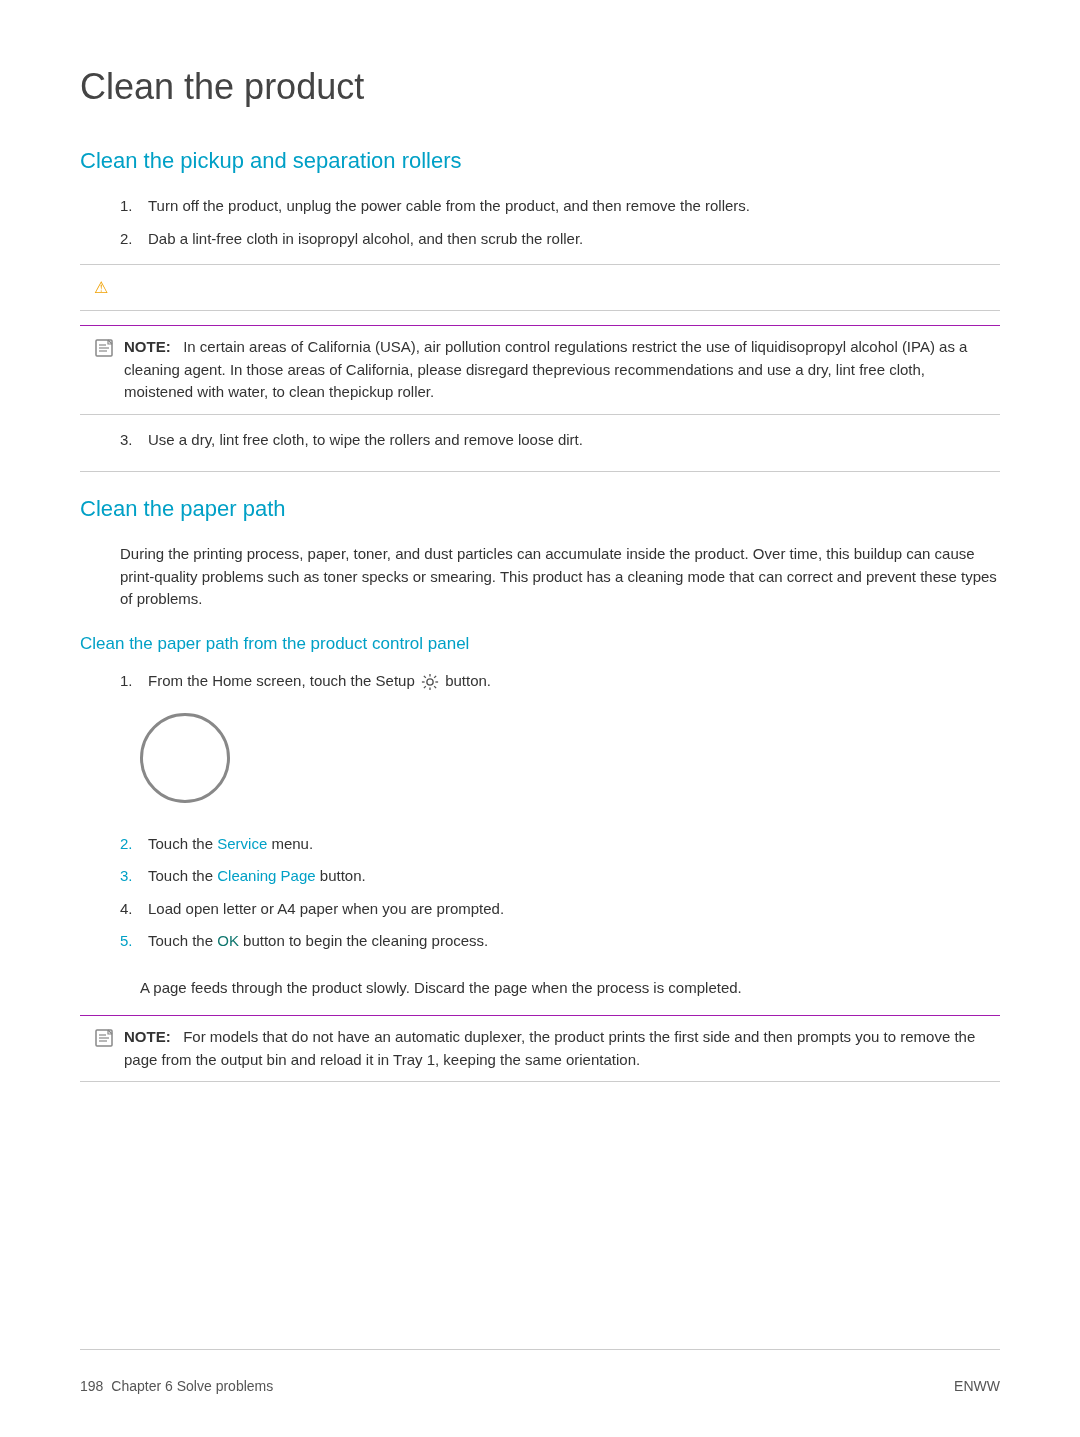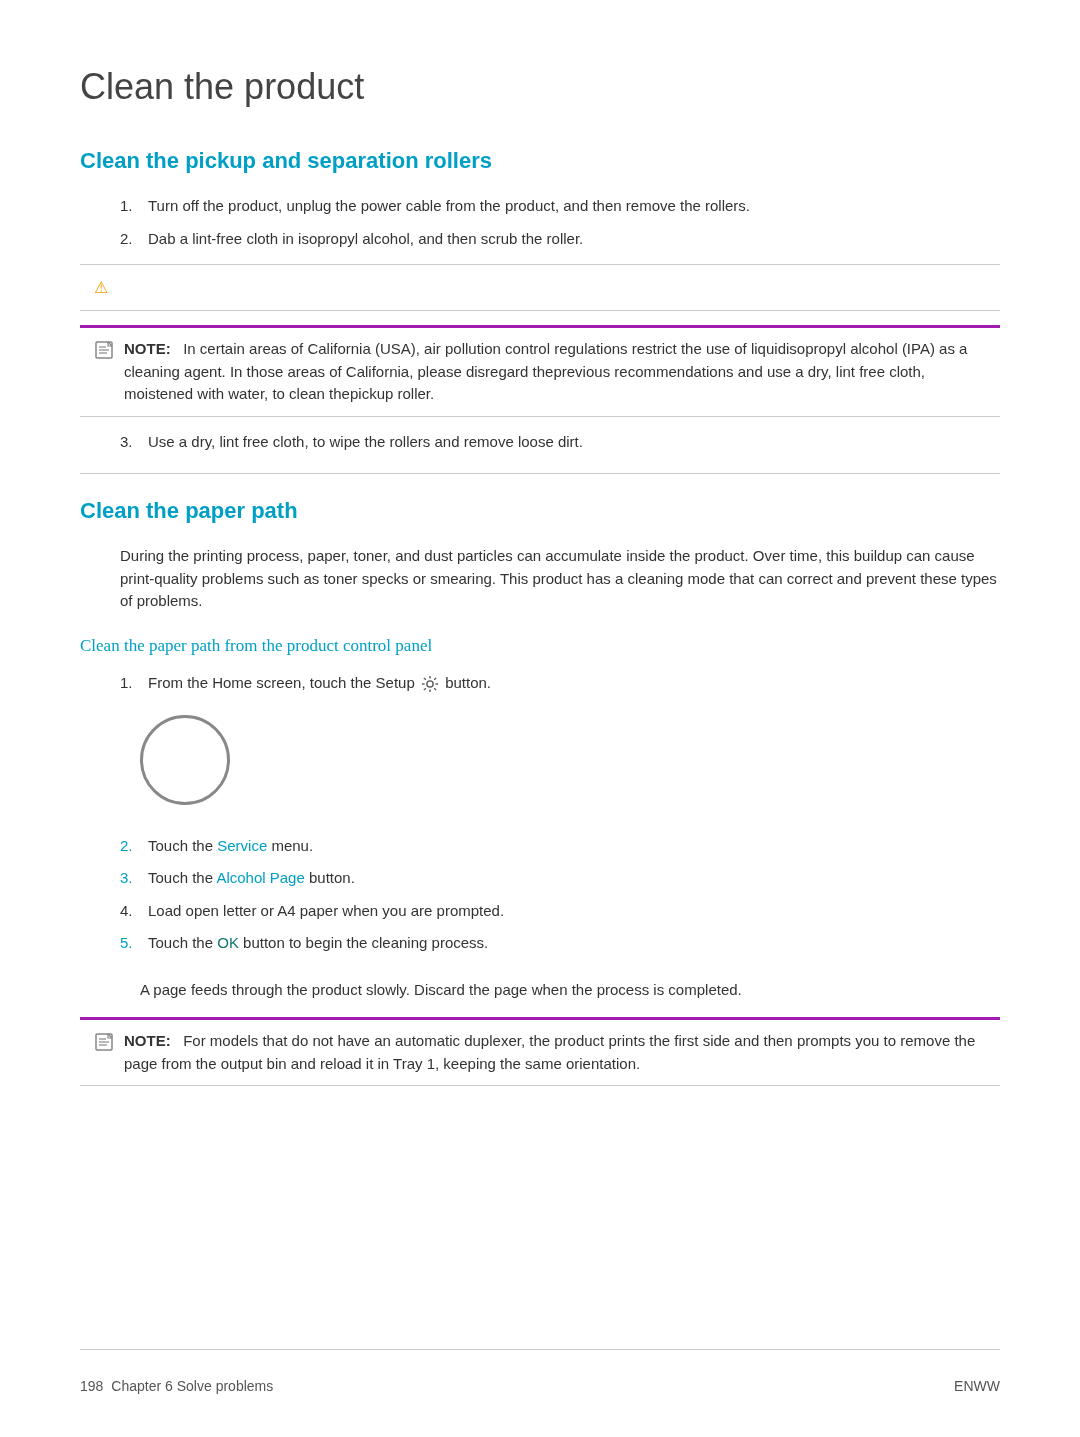--- a/index.html
+++ b/index.html
@@ -21,33 +21,32 @@
 
     h1.page-title {
       font-size: 36px;
       font-weight: 300;
       color: #444444;
       margin-bottom: 30px;
     }
 
     h2.section-title {
       font-size: 22px;
-      font-weight: 700;
+      font-weight: 400;
       color: #00a0c6;
       margin-bottom: 18px;
       margin-top: 12px;
     }
 
     h3.sub-section-title {
       font-size: 17px;
       font-weight: 400;
       color: #00a0c6;
       margin-bottom: 14px;
       margin-top: 10px;
-      font-family: Liberation Serif, serif;
     }
 
     .numbered-list {
       list-style: none;
       padding-left: 40px;
       margin-bottom: 14px;
     }
 
     .numbered-list li {
       margin-bottom: 10px;
@@ -83,21 +82,21 @@
       margin-top: 1px;
       flex-shrink: 0;
     }
 
     .warning-label {
       font-weight: bold;
       color: #333333;
     }
 
     .note-box {
-      border-top: 3px solid #a21caf;
+      border-top: 1px solid #a21caf;
       border-bottom: 1px solid #cccccc;
       padding: 10px 14px;
       margin: 14px 0;
       display: flex;
       gap: 10px;
       align-items: flex-start;
       background: #ffffff;
     }
 
     .note-icon {
@@ -269,21 +268,21 @@
   <ol class="numbered-list">
     <li>
       <span class="num service-link">2.</span>
       <span class="list-item-text">
         <span>Touch the </span><span class="service-link">Service</span><span> menu.</span>
       </span>
     </li>
     <li>
       <span class="num service-link">3.</span>
       <span class="list-item-text">
-        <span>Touch the </span><span class="cleaning-link">Alcohol Page</span><span> button.</span>
+        <span>Touch the </span><span class="cleaning-link">Cleaning Page</span><span> button.</span>
       </span>
     </li>
     <li>
       <span class="num-black">4.</span>
       <span class="list-item-text">Load open letter or A4 paper when you are prompted.</span>
     </li>
     <li>
       <span class="num service-link">5.</span>
       <span class="list-item-text">
         <span>Touch the </span><span class="ok-link">OK</span><span> button to begin the cleaning process.</span>

